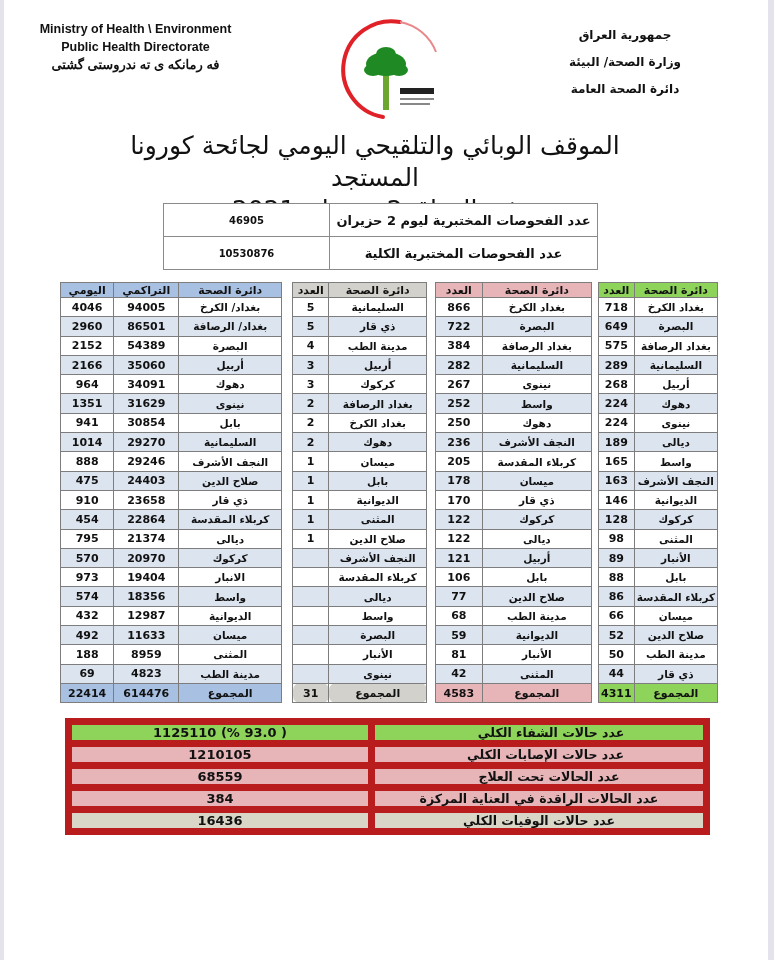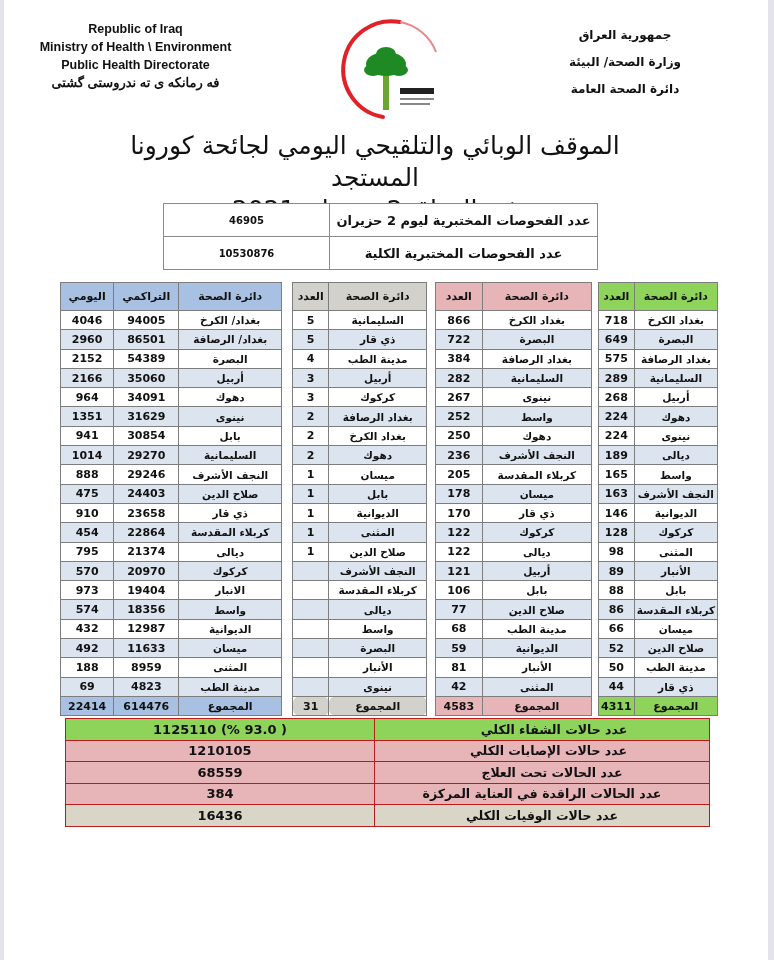--- a/index.html
+++ b/index.html
@@ -15,50 +15,49 @@
   .logo { position: absolute; left: 328px; top: 12px; width: 140px; height: 110px; }
 
   .title { position: absolute; left: 88px; top: 130px; width: 574px; text-align: center; direction: rtl; font-weight: normal; font-size: 25px; line-height: 32px; }
 
   .tests { position: absolute; left: 163px; top: 203px; width: 435px; border-collapse: collapse; direction: rtl; }
   .tests td { border: 1px solid #8a8a8a; height: 33px; font-weight: bold; font-size: 10px; text-align: center; background: #fff; }
   .tests td.lbl { width: 268px; font-size: 13px; }
 
   table.grid { position: absolute; border-collapse: collapse; direction: rtl; }
   table.grid th, table.grid td { border: 1px solid #7d7d7d; height: 19.3px; font-size: 11px; font-weight: bold; text-align: center; padding: 0 2px; white-space: nowrap; }
-  table.grid th { height: 28px; font-size: 11px; }
+  table.grid th { height: 15px; font-size: 11px; }
   table.grid td.name { font-weight: bold; font-size: 10.5px; }
   table.grid tr.odd td { background: #ffffff; }
   table.grid tr.even td { background: #dce4f0; }
 
   #t-cum { left: 60px; top: 282px; width: 222px; }
   #t-cum th { background: #a8c0e2; }
   #t-cum tr.total td { background: #a8c0e2; }
   #t-deaths { left: 292px; top: 282px; width: 135px; }
   #t-deaths th { background: #d3d1cb; }
   #t-deaths tr.total td { background: #d3d1cb; border-radius: 7px; }
   #t-rec { left: 435px; top: 282px; width: 157px; }
   #t-rec th { background: #e7b4b8; }
   #t-rec tr.total td { background: #e7b4b8; }
   #t-new { left: 598px; top: 282px; width: 118px; }
   #t-new th { background: #8ed35a; }
   #t-new tr.total td { background: #8ed35a; }
 
   .summary { position: absolute; left: 65px; top: 718px; width: 645px; border-collapse: collapse; direction: rtl; }
-  .summary td { border: 1px solid #b91c1c; height: 21.5px; font-weight: bold; font-size: 13px; text-align: center; }
+  .summary td { border: 7px solid #b91c1c; height: 21.5px; font-weight: bold; font-size: 13px; text-align: center; }
   .summary td.lbl { width: 335px; font-size: 12.5px; }
 </style>
 </head>
 <body>
 
 <div class="frame-left"></div>
 <div class="frame-right"></div>
 
 <div class="hdr-en">
-  <div>Republic of Iraq</div>
   <div>Ministry of Health \ Environment</div>
   <div>Public Health Directorate</div>
   <div class="ku" dir="rtl">فه رمانكه ی ته ندروستی گشتی</div>
 </div>
 
 <div class="logo">
   <svg width="140" height="110" viewBox="0 0 140 110">
     <path d="M72 10 A48 48 0 1 0 55 105" fill="none" stroke="#e02228" stroke-width="4" stroke-linecap="round"></path>
     <path d="M72 10 A48 48 0 0 1 108 40" fill="none" stroke="#e9888b" stroke-width="2"></path>
     <rect x="55" y="60" width="6" height="38" fill="#6aa630"></rect>

